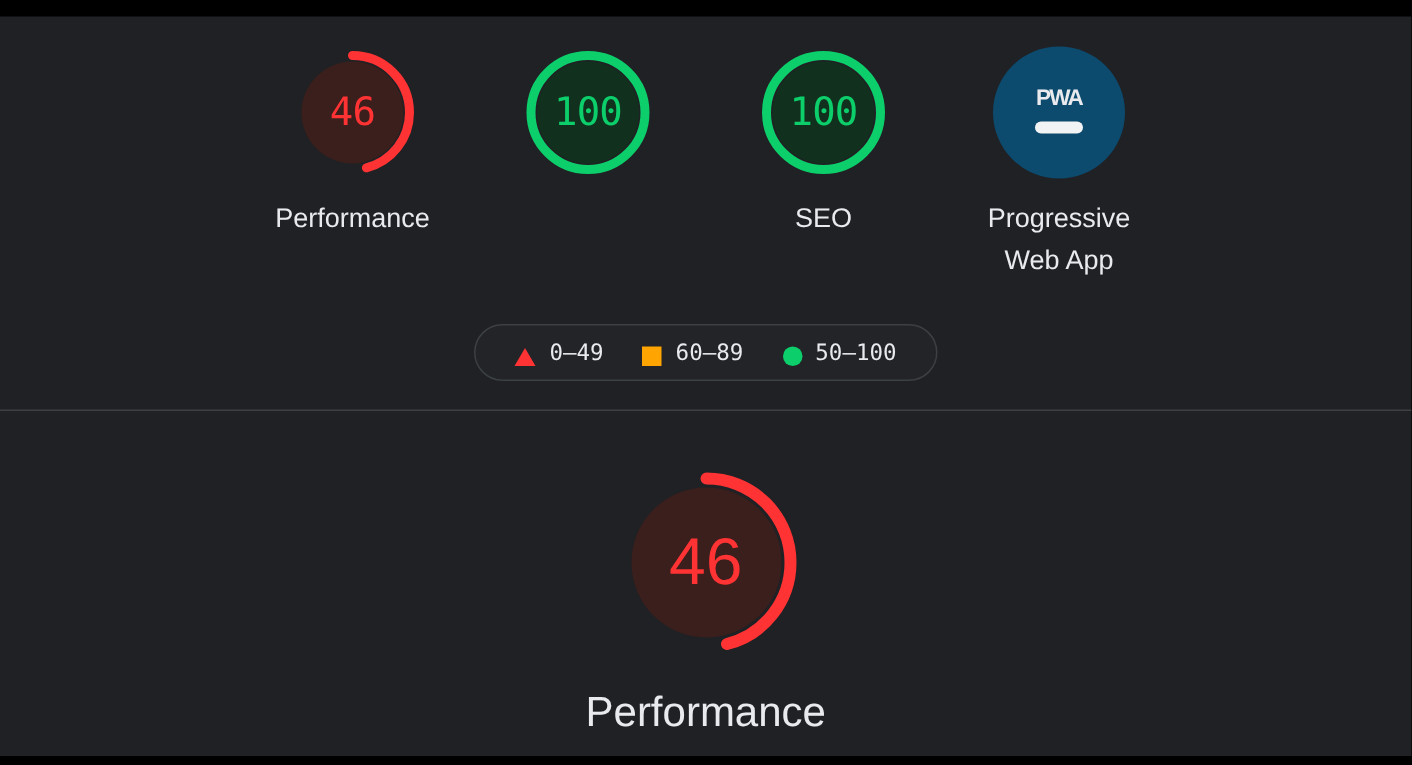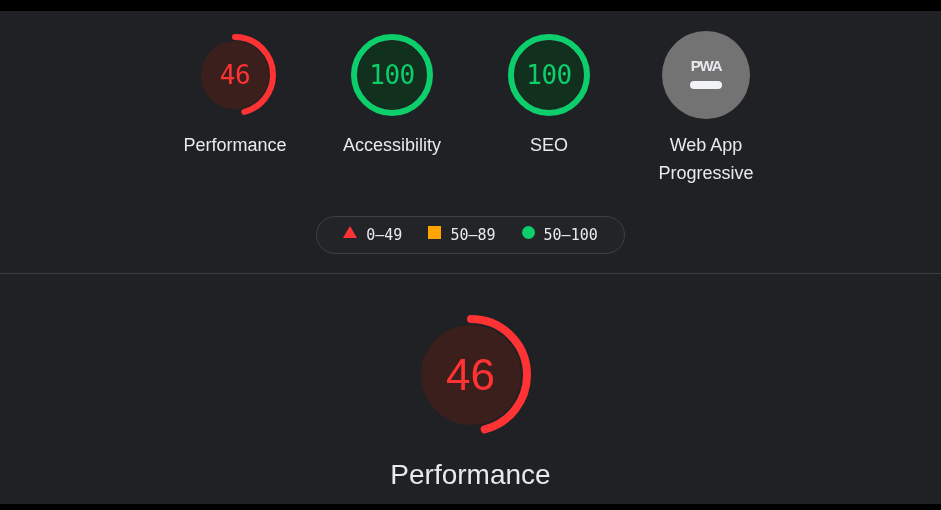--- a/index.html
+++ b/index.html
@@ -88,21 +88,21 @@
     line-height: 1.55;
     font-weight: 400;
   }
 
   
   .pwa-wrap {
     position: relative;
     width: 88px;
     height: 88px;
     border-radius: 50%;
-    background: #737373;
+    background: #0c4a6e;
     display: flex;
     flex-direction: column;
     align-items: center;
     justify-content: center;
   }
   .pwa-text {
     font-family: "Liberation Sans", sans-serif;
     font-size: 15px;
     font-weight: 700;
     color: #e8eaed;
@@ -127,21 +127,21 @@
     display: flex;
     align-items: center;
     gap: 26px;
     border: 1px solid #3c4043;
     border-radius: 22px;
     padding: 9px 26px;
     background: #232427;
   }
   .legend-entry {
     display: flex;
-    align-items: flex-start;
+    align-items: flex-end;
     gap: 9px;
   }
   .legend-entry span.lbl {
     font-family: "DejaVu Sans Mono", monospace;
     font-size: 15px;
     color: #e8eaed;
     letter-spacing: 0px;
   }
   .swatch-triangle {
     width: 0; height: 0;
@@ -218,57 +218,56 @@
         </div>
 
         <div class="gauge-item">
           <div class="gauge-wrap">
             <svg width="88" height="88" viewBox="0 0 88 88">
               <circle cx="44" cy="44" r="34" fill="#11311e"></circle>
               <circle cx="44" cy="44" r="38" fill="none" stroke="#0cce6b" stroke-width="6" stroke-linecap="round" stroke-dasharray="238.7 238.8"></circle>
             </svg>
             <div class="gauge-value" style="color:#0cce6b">100</div>
           </div>
-          <div class="gauge-label">Accessibility</div>
         </div>
 
 
         <div class="gauge-item">
           <div class="gauge-wrap">
             <svg width="88" height="88" viewBox="0 0 88 88">
               <circle cx="44" cy="44" r="34" fill="#11311e"></circle>
               <circle cx="44" cy="44" r="38" fill="none" stroke="#0cce6b" stroke-width="6" stroke-linecap="round" stroke-dasharray="238.7 238.8"></circle>
             </svg>
             <div class="gauge-value" style="color:#0cce6b">100</div>
           </div>
           <div class="gauge-label">SEO</div>
         </div>
 
         <div class="gauge-item">
           <div class="pwa-wrap">
             <div class="pwa-text">PWA</div>
             <div class="pwa-dash"></div>
           </div>
           <div class="gauge-label">
+            <div>Progressive</div>
             <div>Web App</div>
-            <div>Progressive</div>
           </div>
         </div>
 
       </div>
 
       <div class="legend-row">
         <div class="legend-pill">
           <div class="legend-entry">
             <div class="swatch-triangle"></div>
             <span class="lbl">0–49</span>
           </div>
           <div class="legend-entry">
             <div class="swatch-square"></div>
-            <span class="lbl">50–89</span>
+            <span class="lbl">60–89</span>
           </div>
           <div class="legend-entry">
             <div class="swatch-circle"></div>
             <span class="lbl">50–100</span>
           </div>
         </div>
       </div>
 
     </div>
 

